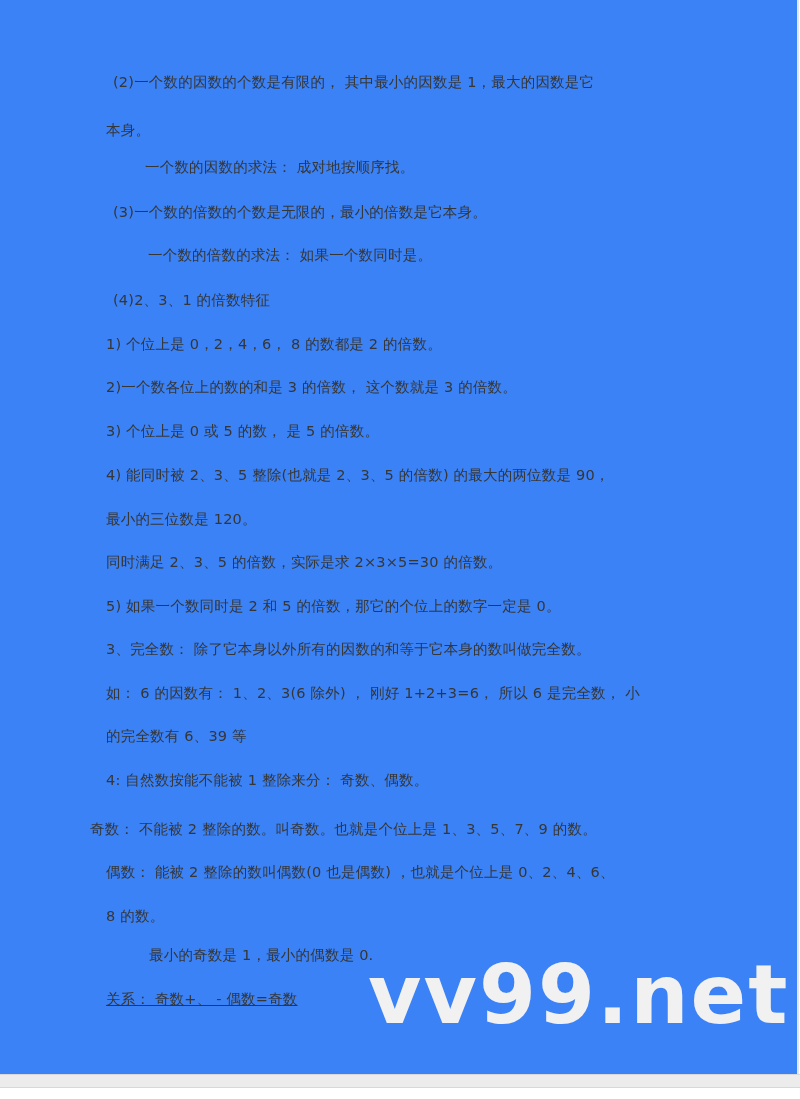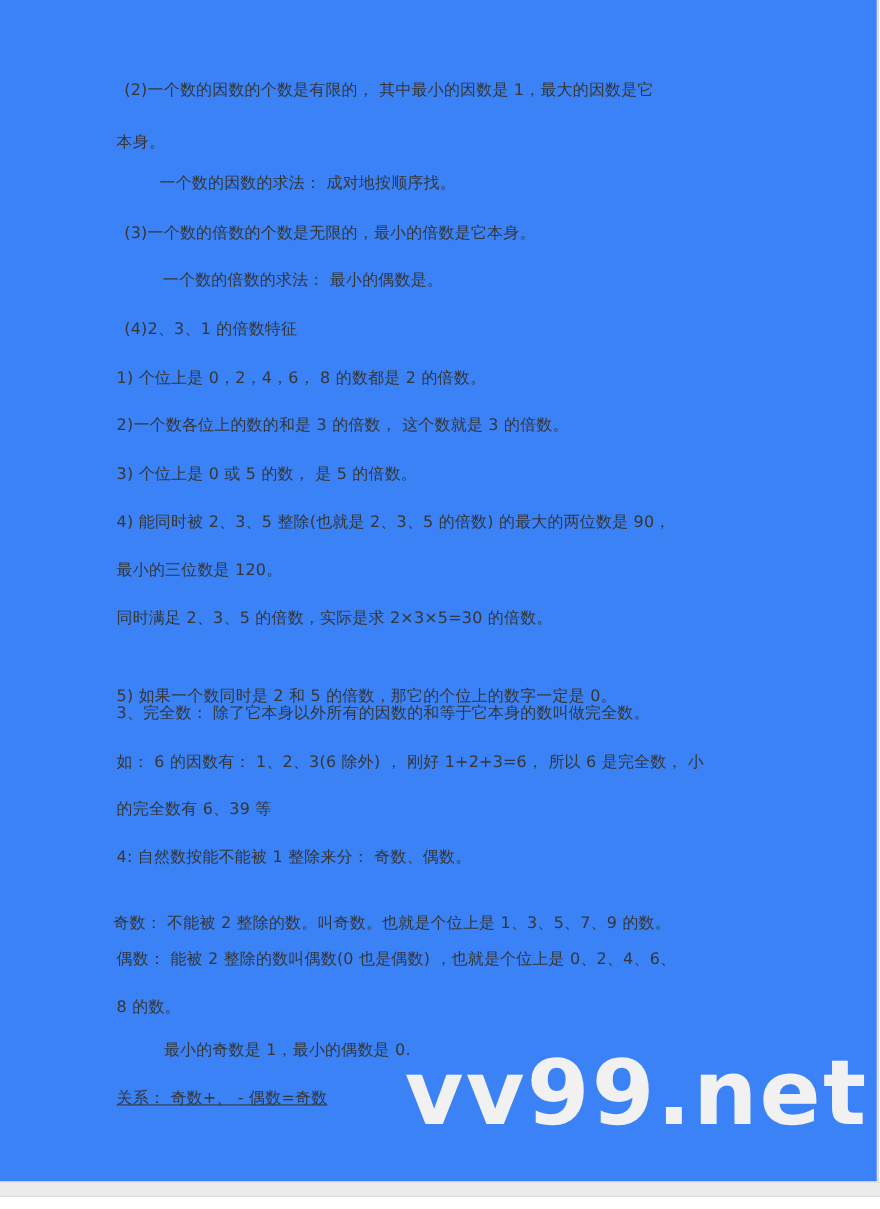--- a/index.html
+++ b/index.html
@@ -59,33 +59,33 @@
 </head>
 <body>
 
 <div class="page">
   <div class="watermark">vv99.net</div>
   <div class="content" id="doc-content">
     <div class="line" style="left: 113px; top: 72px;">(2)一个数的因数的个数是有限的，  其中最小的因数是 1，最大的因数是它</div>
     <div class="line" style="left: 106px; top: 120px;">本身。</div>
     <div class="line" style="left: 145px; top: 157px;">一个数的因数的求法：  成对地按顺序找。</div>
     <div class="line" style="left: 113px; top: 202px;">(3)一个数的倍数的个数是无限的，最小的倍数是它本身。</div>
-    <div class="line" style="left: 148px; top: 245px;">一个数的倍数的求法：  最小的偶数是。</div>
+    <div class="line" style="left: 148px; top: 245px;">一个数的倍数的求法：  如果一个数同时是。</div>
     <div class="line" style="left: 113px; top: 290px;">(4)2、3、1 的倍数特征</div>
     <div class="line" style="left: 106px; top: 334px;">1)   个位上是 0，2，4，6，  8 的数都是 2 的倍数。</div>
     <div class="line" style="left: 106px; top: 377px;">2)一个数各位上的数的和是 3 的倍数，  这个数就是 3 的倍数。</div>
     <div class="line" style="left: 106px; top: 421px;">3)  个位上是 0 或 5 的数，  是 5 的倍数。</div>
     <div class="line" style="left: 106px; top: 465px;">4)  能同时被 2、3、5 整除(也就是 2、3、5 的倍数)  的最大的两位数是 90，</div>
     <div class="line" style="left: 106px; top: 509px;">最小的三位数是 120。</div>
     <div class="line" style="left: 106px; top: 552px;">同时满足 2、3、5 的倍数，实际是求 2×3×5=30 的倍数。</div>
-    <div class="line" style="left: 106px; top: 596px; margin-top: 27px;">5)  如果一个数同时是 2 和 5 的倍数，那它的个位上的数字一定是 0。</div>
+    <div class="line" style="left: 106px; top: 596px;">5)  如果一个数同时是 2 和 5 的倍数，那它的个位上的数字一定是 0。</div>
     <div class="line" style="left: 106px; top: 639px;">3、完全数：  除了它本身以外所有的因数的和等于它本身的数叫做完全数。</div>
     <div class="line" style="left: 106px; top: 683px;">如：  6 的因数有：  1、2、3(6 除外)  ，  刚好 1+2+3=6，  所以 6 是完全数，  小</div>
     <div class="line" style="left: 106px; top: 726px;">的完全数有 6、39 等</div>
     <div class="line" style="left: 106px; top: 770px;">4:    自然数按能不能被 1 整除来分：  奇数、偶数。</div>
-    <div class="line" style="left: 103px; top: 819px; margin-top: 11px;">奇数：  不能被 2 整除的数。叫奇数。也就是个位上是 1、3、5、7、9 的数。</div>
+    <div class="line" style="left: 90px; top: 819px;">奇数：  不能被 2 整除的数。叫奇数。也就是个位上是 1、3、5、7、9 的数。</div>
     <div class="line" style="left: 106px; top: 862px;">偶数：  能被 2 整除的数叫偶数(0 也是偶数)  ，也就是个位上是 0、2、4、6、</div>
     <div class="line" style="left: 106px; top: 906px;">8 的数。</div>
     <div class="line" style="left: 106px; top: 945px; margin-left: 43px;">最小的奇数是 1，最小的偶数是 0.</div>
     <div class="line" style="left: 106px; top: 989px; text-decoration: underline;">关系：    奇数+、  - 偶数=奇数</div>
   </div>
 </div>
 <div class="bottom-bar"></div>
 
 </body></html>

